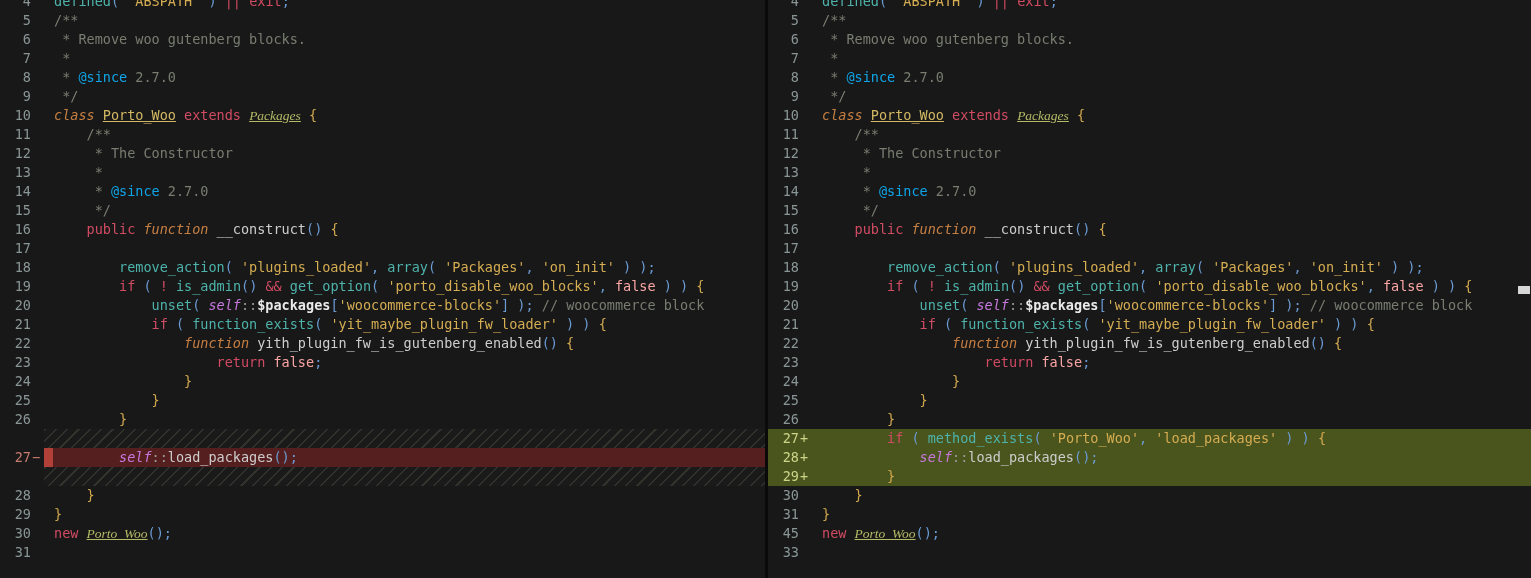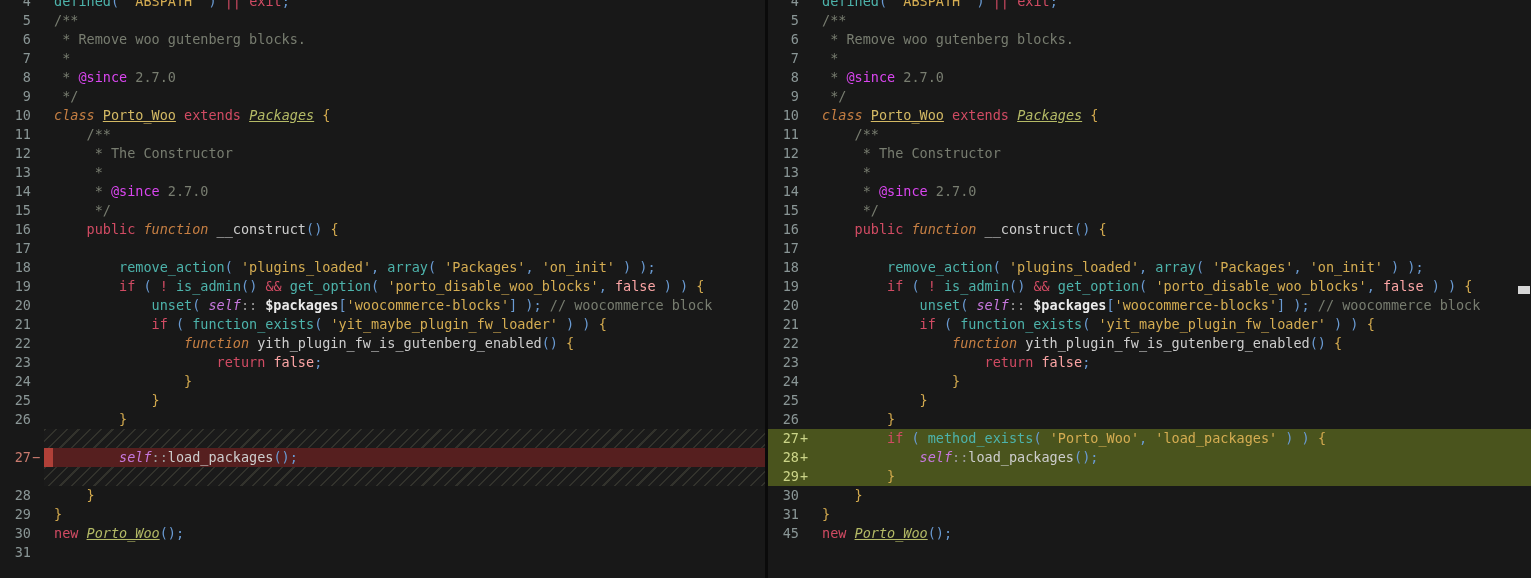--- a/index.html
+++ b/index.html
@@ -27,30 +27,30 @@
   .row.removed .code{background:#561f1f;}
   .row.removed .code::before{content:"";position:absolute;left:0;top:0;bottom:0;width:9px;background:#b04038;}
   .row.removed .ln{color:#c97a6e;}
   .row.added{background:#4a541d;}
   .row.added .ln{color:#ccd588;}
   .row.hatch .code{
     background:repeating-linear-gradient(135deg,#32322c 0px,#32322c 1.5px,#1a1a1a 1.5px,#1a1a1a 8px);
   }
   
   .tk-c{color:#787d70;}                                   
-  .tk-g{color:#d946ef;}                                   
+  .tk-g{color:#0ea5e9;}                                   
   .tk-k{color:#d14b63;}                                   
   .tk-d{color:#c67f43;font-style:italic;}                 
   .tk-y{color:#d3b964;text-decoration:underline;}         
-  .tk-e{color:#b4ba66;font-style:italic;text-decoration:underline;} 
+  .tk-e{color:#b4ba66;font-style:italic;text-decoration:underline;font-family:Liberation Serif, serif;} 
   .tk-s{color:#d5ad52;}                                   
   .tk-f{color:#4db3ab;}                                   
   .tk-p{color:#6a9bd3;}                                   
   .tk-b{color:#d2a94e;}                                   
-  .tk-v{color:#eaeaea;font-weight:bold;margin-left:8px;}                  
+  .tk-v{color:#eaeaea;font-weight:bold;}                  
   .tk-m{color:#c678dd;font-style:italic;}                 
   .tk-o{color:#9a9a9a;}                                   
   .tk-u{color:#fca5a5;}                                   
   .tk-t{color:#cdcdcd;}                                   
   .scroll-thumb{position:absolute;right:1px;top:286px;width:12px;height:8px;background:#d6d6d6;}
 </style>
 </head>
 <body>
 
 <div class="diff">
@@ -110,15 +110,16 @@
       <div class="row normal"><span class="ln"><span class="num">23</span><span class="sfx"></span></span><span class="code"><span class="tk tk-t">                    </span><span class="tk tk-k">return</span><span class="tk tk-t"> </span><span class="tk tk-u">false</span><span class="tk tk-p">;</span></span></div>
       <div class="row normal"><span class="ln"><span class="num">24</span><span class="sfx"></span></span><span class="code"><span class="tk tk-t">                </span><span class="tk tk-b">}</span></span></div>
       <div class="row normal"><span class="ln"><span class="num">25</span><span class="sfx"></span></span><span class="code"><span class="tk tk-t">            </span><span class="tk tk-b">}</span></span></div>
       <div class="row normal"><span class="ln"><span class="num">26</span><span class="sfx"></span></span><span class="code"><span class="tk tk-t">        </span><span class="tk tk-b">}</span></span></div>
       <div class="row added"><span class="ln"><span class="num">27</span><span class="sfx">+</span></span><span class="code"><span class="tk tk-t">        </span><span class="tk tk-k">if</span><span class="tk tk-t"> </span><span class="tk tk-p">( </span><span class="tk tk-f">method_exists</span><span class="tk tk-p">( </span><span class="tk tk-s">'Porto_Woo'</span><span class="tk tk-p">, </span><span class="tk tk-s">'load_packages'</span><span class="tk tk-p"> ) )</span><span class="tk tk-t"> </span><span class="tk tk-b">{</span></span></div>
       <div class="row added"><span class="ln"><span class="num">28</span><span class="sfx">+</span></span><span class="code"><span class="tk tk-t">            </span><span class="tk tk-m">self</span><span class="tk tk-o">::</span><span class="tk tk-t">load_packages</span><span class="tk tk-p">()</span><span class="tk tk-p">;</span></span></div>
       <div class="row added"><span class="ln"><span class="num">29</span><span class="sfx">+</span></span><span class="code"><span class="tk tk-t">        </span><span class="tk tk-b">}</span></span></div>
       <div class="row normal"><span class="ln"><span class="num">30</span><span class="sfx"></span></span><span class="code"><span class="tk tk-t">    </span><span class="tk tk-b">}</span></span></div>
       <div class="row normal"><span class="ln"><span class="num">31</span><span class="sfx"></span></span><span class="code"><span class="tk tk-b">}</span></span></div>
       <div class="row normal"><span class="ln"><span class="num">45</span><span class="sfx"></span></span><span class="code"><span class="tk tk-k">new</span><span class="tk tk-t"> </span><span class="tk tk-e">Porto_Woo</span><span class="tk tk-p">()</span><span class="tk tk-p">;</span></span></div>
+      <div class="row normal"><span class="ln"><span class="num">33</span><span class="sfx"></span></span><span class="code"></span></div>
     </section>
   <div class="scroll-thumb"></div>
 </div>
 
 </body></html>

